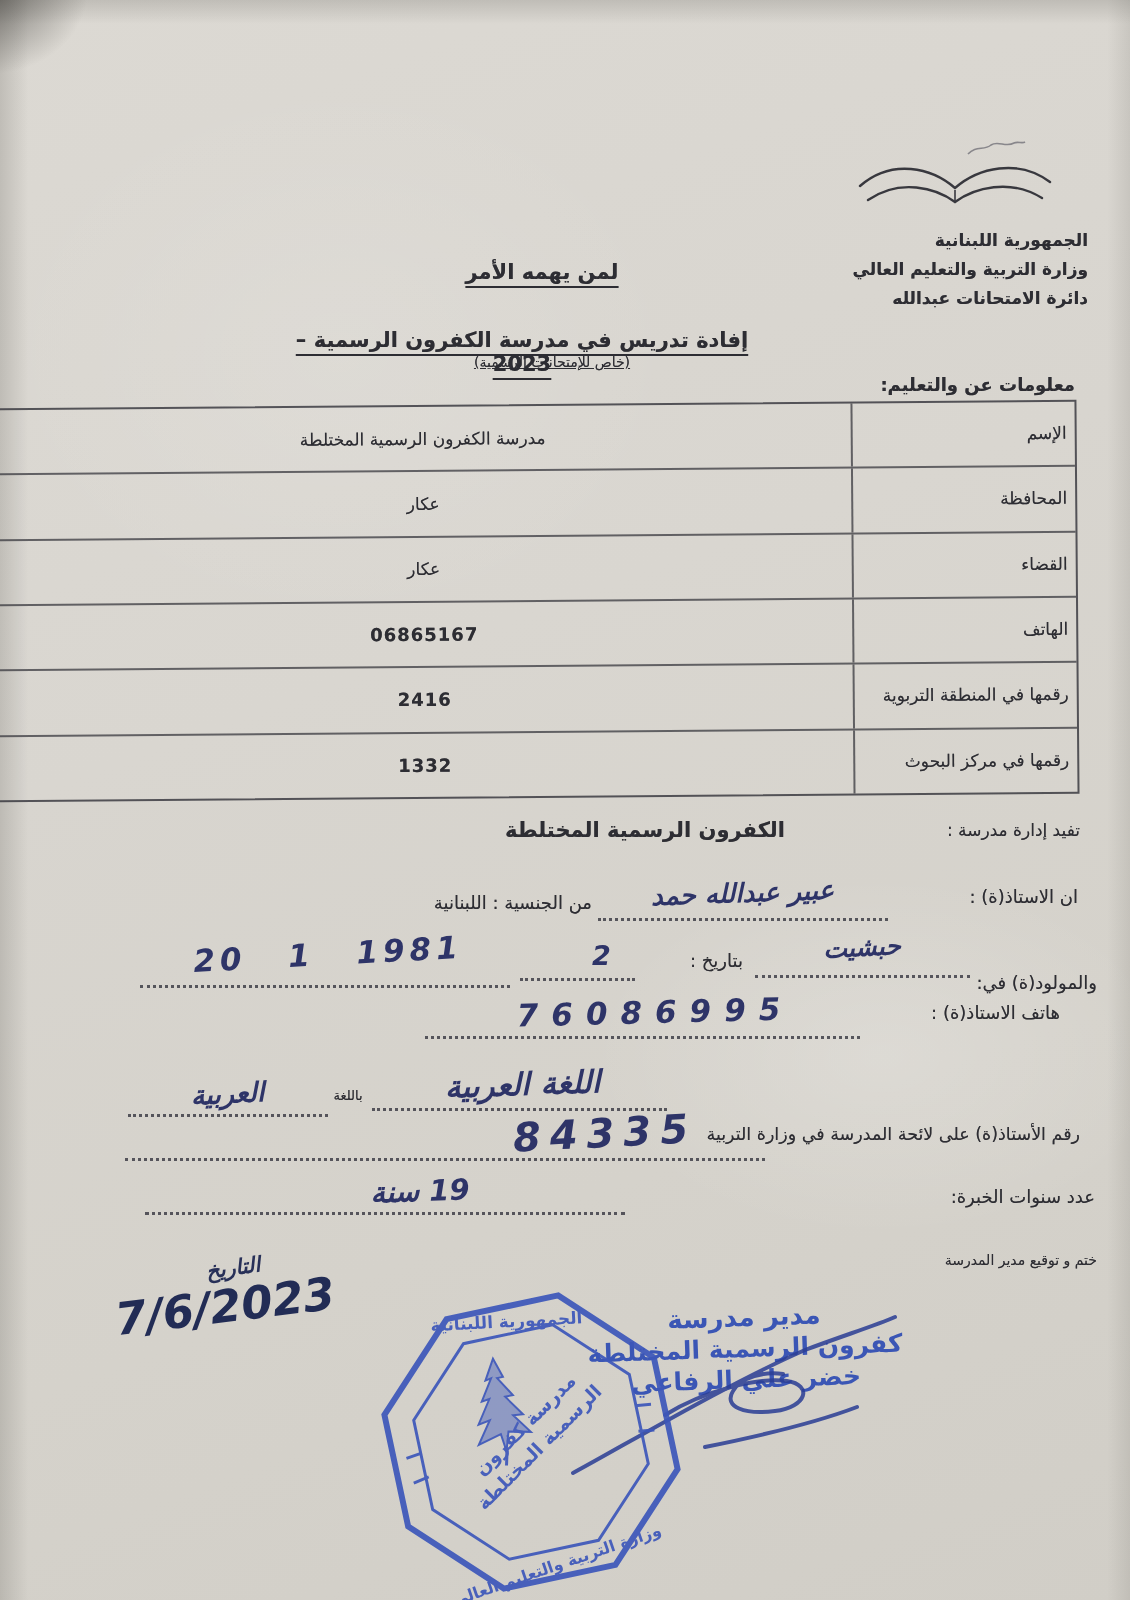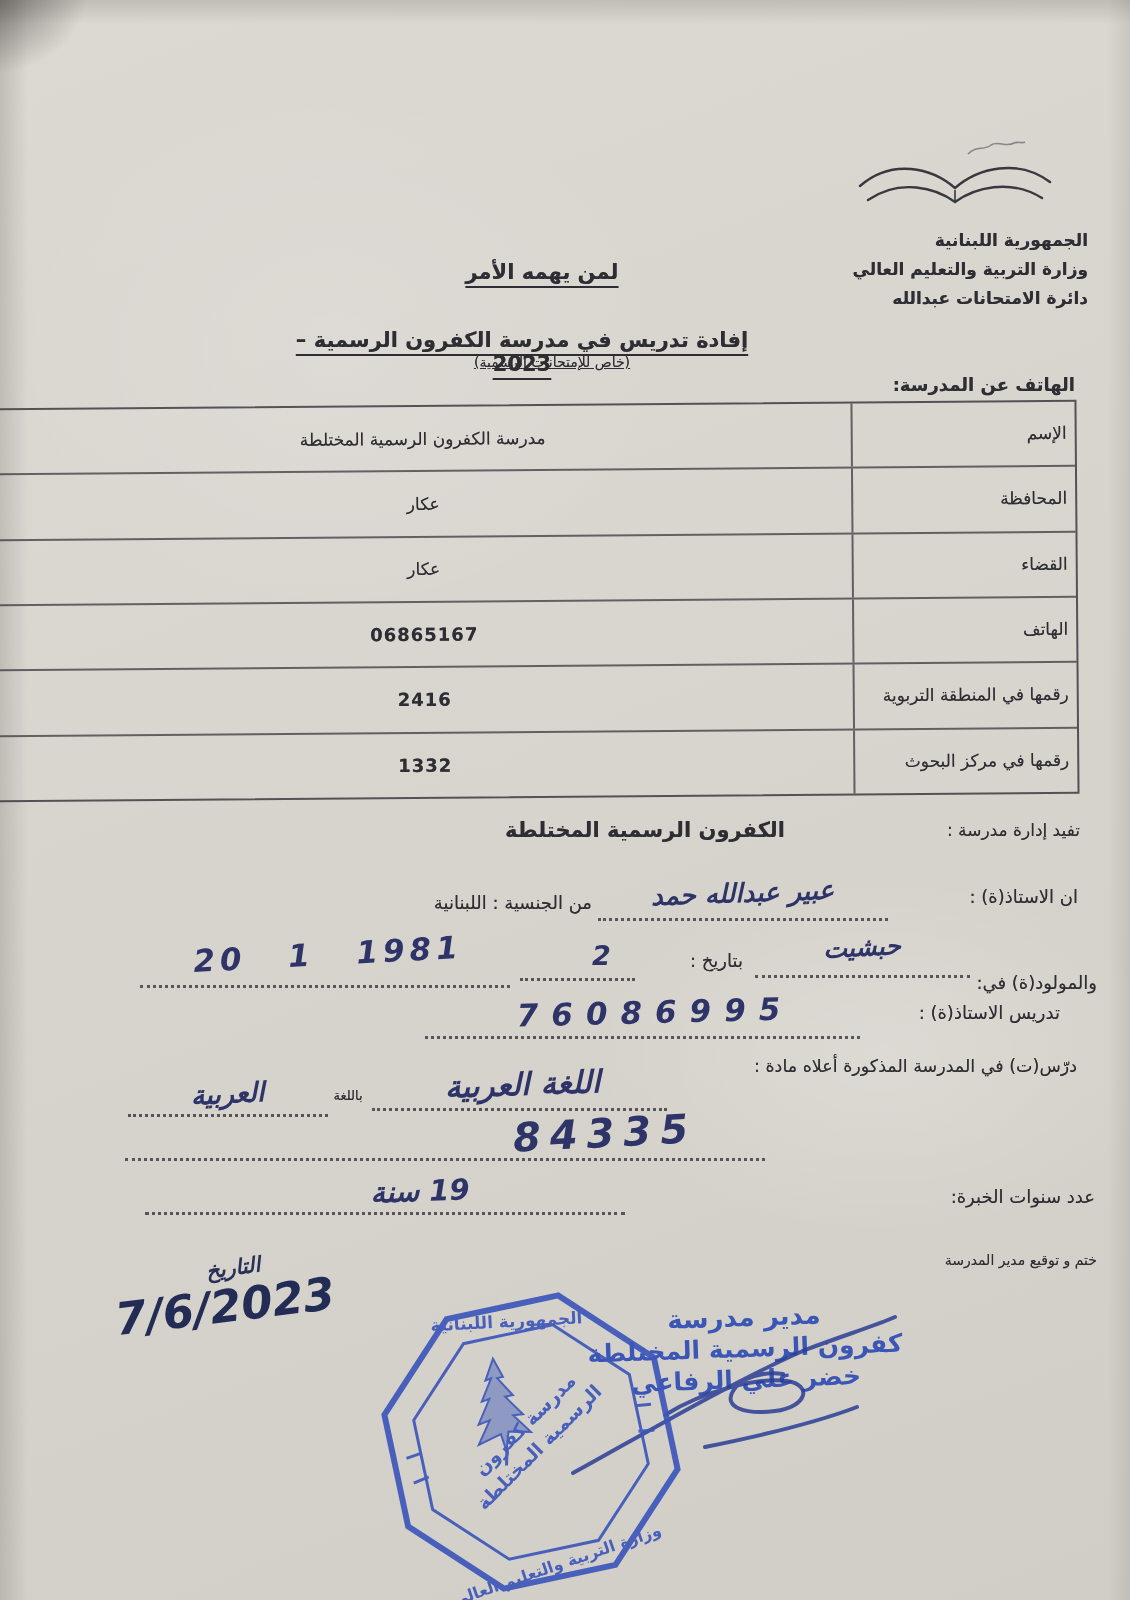--- a/index.html
+++ b/index.html
@@ -57,21 +57,21 @@
   <div class="abs rtl right" style="left:810px;top:226px;width:278px;">
     <div class="hdr-line printed">الجمهورية اللبنانية</div>
     <div class="hdr-line printed">وزارة التربية والتعليم العالي</div>
     <div class="hdr-line printed">دائرة الامتحانات عبدالله</div>
   </div>
 
   <div class="abs rtl center printed b u" style="left:392px;top:260px;width:300px;font-size:21px;">لمن يهمه الأمر</div>
   <div class="abs rtl center printed b u" style="left:272px;top:320px;width:500px;font-size:21px;margin-top:8px;">إفادة تدريس في مدرسة الكفرون الرسمية – 2023</div>
   <div class="abs rtl center printed" style="left:402px;top:354px;width:300px;font-size:14px;text-decoration:underline;">(خاص للإمتحانات الرسمية)</div>
 
-  <div class="abs rtl right printed b" style="left:830px;top:374px;width:245px;font-size:18px;">الهاتف عن المدرسة:</div>
+  <div class="abs rtl right printed b" style="left:830px;top:374px;width:245px;font-size:18px;">معلومات عن والتعليم:</div>
 
   <div class="tbl printed">
     <div class="trow">
       <div class="tlabel">الإسم</div>
       <div class="tvalue">مدرسة الكفرون الرسمية المختلطة</div>
     </div>
     <div class="trow">
       <div class="tlabel">المحافظة</div>
       <div class="tvalue">عكار</div>
     </div>
@@ -103,31 +103,31 @@
 
   <div class="abs rtl right printed" style="left:972px;top:944px;width:125px;font-size:18px;margin-top:28px;">والمولود(ة) في:</div>
   <div class="abs rtl center hand" style="left:762px;top:933px;width:200px;font-size:25px;transform:rotate(-3deg);">حبشيت</div>
   <div class="abs dots" style="left:755px;top:975px;width:215px;"></div>
   <div class="abs rtl right printed" style="left:638px;top:950px;width:105px;font-size:18px;">بتاريخ :</div>
   <div class="abs hand" style="left:592px;top:940px;width:40px;font-size:27px;">2</div>
   <div class="abs dots" style="left:520px;top:978px;width:115px;"></div>
   <div class="abs center hand" style="left:148px;top:936px;width:360px;font-size:31px;word-spacing:26px;letter-spacing:5px;transform:rotate(-3deg);">20 1 1981</div>
   <div class="abs dots" style="left:140px;top:985px;width:370px;"></div>
 
-  <div class="abs rtl right printed" style="left:875px;top:1002px;width:185px;font-size:18px;">تدريس الاستاذ(ة) :</div>
+  <div class="abs rtl right printed" style="left:875px;top:1002px;width:185px;font-size:18px;">هاتف الاستاذ(ة) :</div>
   <div class="abs center hand" style="left:455px;top:994px;width:400px;font-size:31px;letter-spacing:13px;transform:rotate(-1.5deg);">76086995</div>
   <div class="abs dots" style="left:425px;top:1036px;width:435px;"></div>
 
-  <div class="abs rtl right printed" style="left:672px;top:1056px;width:405px;font-size:17.5px;">درّس(ت) في المدرسة المذكورة أعلاه مادة :</div>
   <div class="abs rtl center hand" style="left:375px;top:1066px;width:295px;font-size:31px;transform:rotate(-2deg);">اللغة العربية</div>
   <div class="abs dots" style="left:372px;top:1108px;width:295px;"></div>
   <div class="abs rtl center printed" style="left:318px;top:1088px;width:60px;font-size:13px;">باللغة</div>
   <div class="abs rtl center hand" style="left:135px;top:1078px;width:185px;font-size:27px;transform:rotate(-3deg);">العربية</div>
   <div class="abs dots" style="left:128px;top:1114px;width:200px;"></div>
 
+  <div class="abs rtl right printed" style="left:670px;top:1124px;width:410px;font-size:17.5px;">رقم الأستاذ(ة) على لائحة المدرسة في وزارة التربية</div>
   <div class="abs center hand" style="left:455px;top:1110px;width:300px;font-size:40px;letter-spacing:9px;transform:rotate(-3deg);">84335</div>
   <div class="abs dots" style="left:125px;top:1158px;width:640px;"></div>
 
   <div class="abs rtl right printed" style="left:935px;top:1186px;width:160px;font-size:18px;">عدد سنوات الخبرة:</div>
   <div class="abs rtl center hand" style="left:270px;top:1174px;width:300px;font-size:29px;transform:rotate(-2deg);">19 سنة</div>
   <div class="abs dots" style="left:145px;top:1212px;width:480px;"></div>
 
   <div class="abs rtl right printed" style="left:862px;top:1252px;width:235px;font-size:14px;">ختم و توقيع مدير المدرسة</div>
 
   <div class="abs rtl center hand" style="left:178px;top:1256px;width:110px;font-size:21px;transform:rotate(-8deg);color:#283058;">التاريخ</div>

